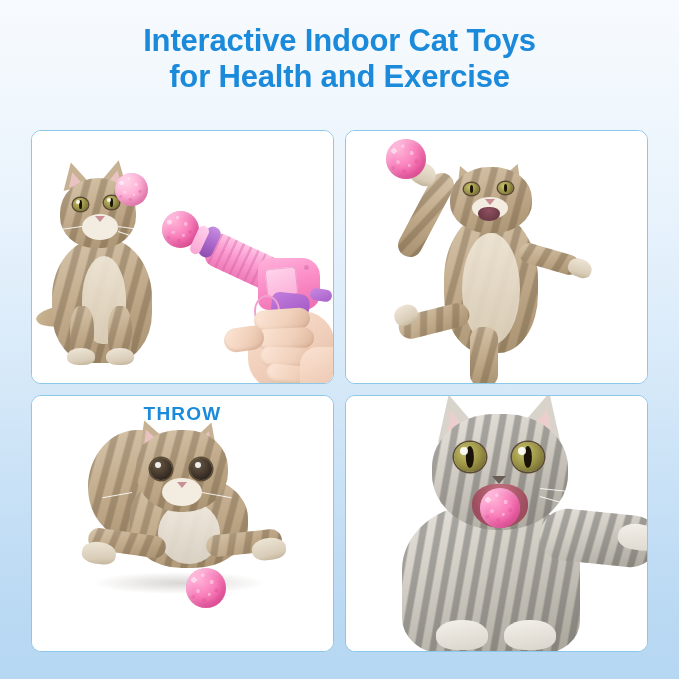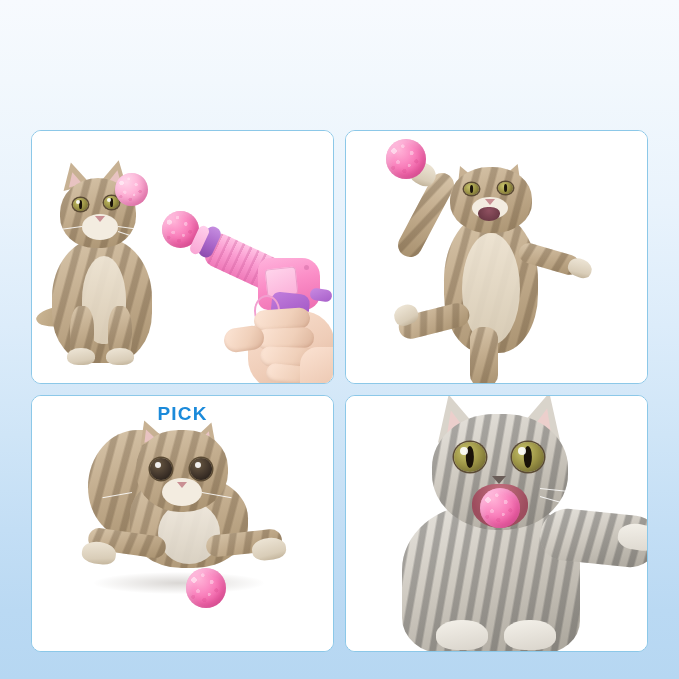--- a/index.html
+++ b/index.html
@@ -319,20 +319,24 @@
     position: absolute;
     border-radius: 50%;
     background: radial-gradient(ellipse at 50% 50%, rgba(120,110,100,0.28) 0%, rgba(120,110,100,0.0) 72%);
   }
 </style>
 </head>
 <body>
 
 <div id="page">
 
+  <div id="title-block">
+    <span class="title-line">Interactive Indoor Cat Toys</span>
+    <span class="title-line">for Health and Exercise</span>
+  </div>
 
   <div id="card-grid">
 
     <div class="card" id="card-shot">
       <div class="card-photo">
         <div class="photo-bg"></div>
 
         <div class="cat" id="shot-cat" style="left:8px; top:25px; width:125px; height:215px;">
 
           <div class="tail" style="left:-4px; top:150px; width:52px; height:20px; transform:rotate(-8deg);"></div>
@@ -485,21 +489,21 @@
           <div class="eye-glint" style="left:69px; top:46px; width:6px; height:6px;"></div>
           <div class="eye-glint" style="left:109px; top:46px; width:6px; height:6px;"></div>
           <div class="muzzle" style="left:76px; top:62px; width:40px; height:28px;"></div>
           <div class="nose" style="left:91px; top:66px;"></div>
           <div class="whisker" style="left:116px; top:76px; width:30px; transform:rotate(10deg);"></div>
           <div class="whisker" style="left:46px; top:76px; width:30px; transform:rotate(170deg);"></div>
         </div>
 
         <div class="ball" style="left:154px; top:172px; width:40px; height:40px;"></div>
       </div>
-      <div class="card-label">PICK</div>
+      <div class="card-label">THROW</div>
     </div>
 
     <div class="card" id="card-bite">
       <div class="card-photo">
         <div class="photo-bg"></div>
 
         <div class="cat" id="bite-cat" style="left:34px; top:-4px; width:270px; height:262px;">
 
           <div class="fur-silver" style="left:22px; top:112px; width:178px; height:150px; border-radius:44% 40% 22% 24%;">
             <div class="stripes-silver"></div>

